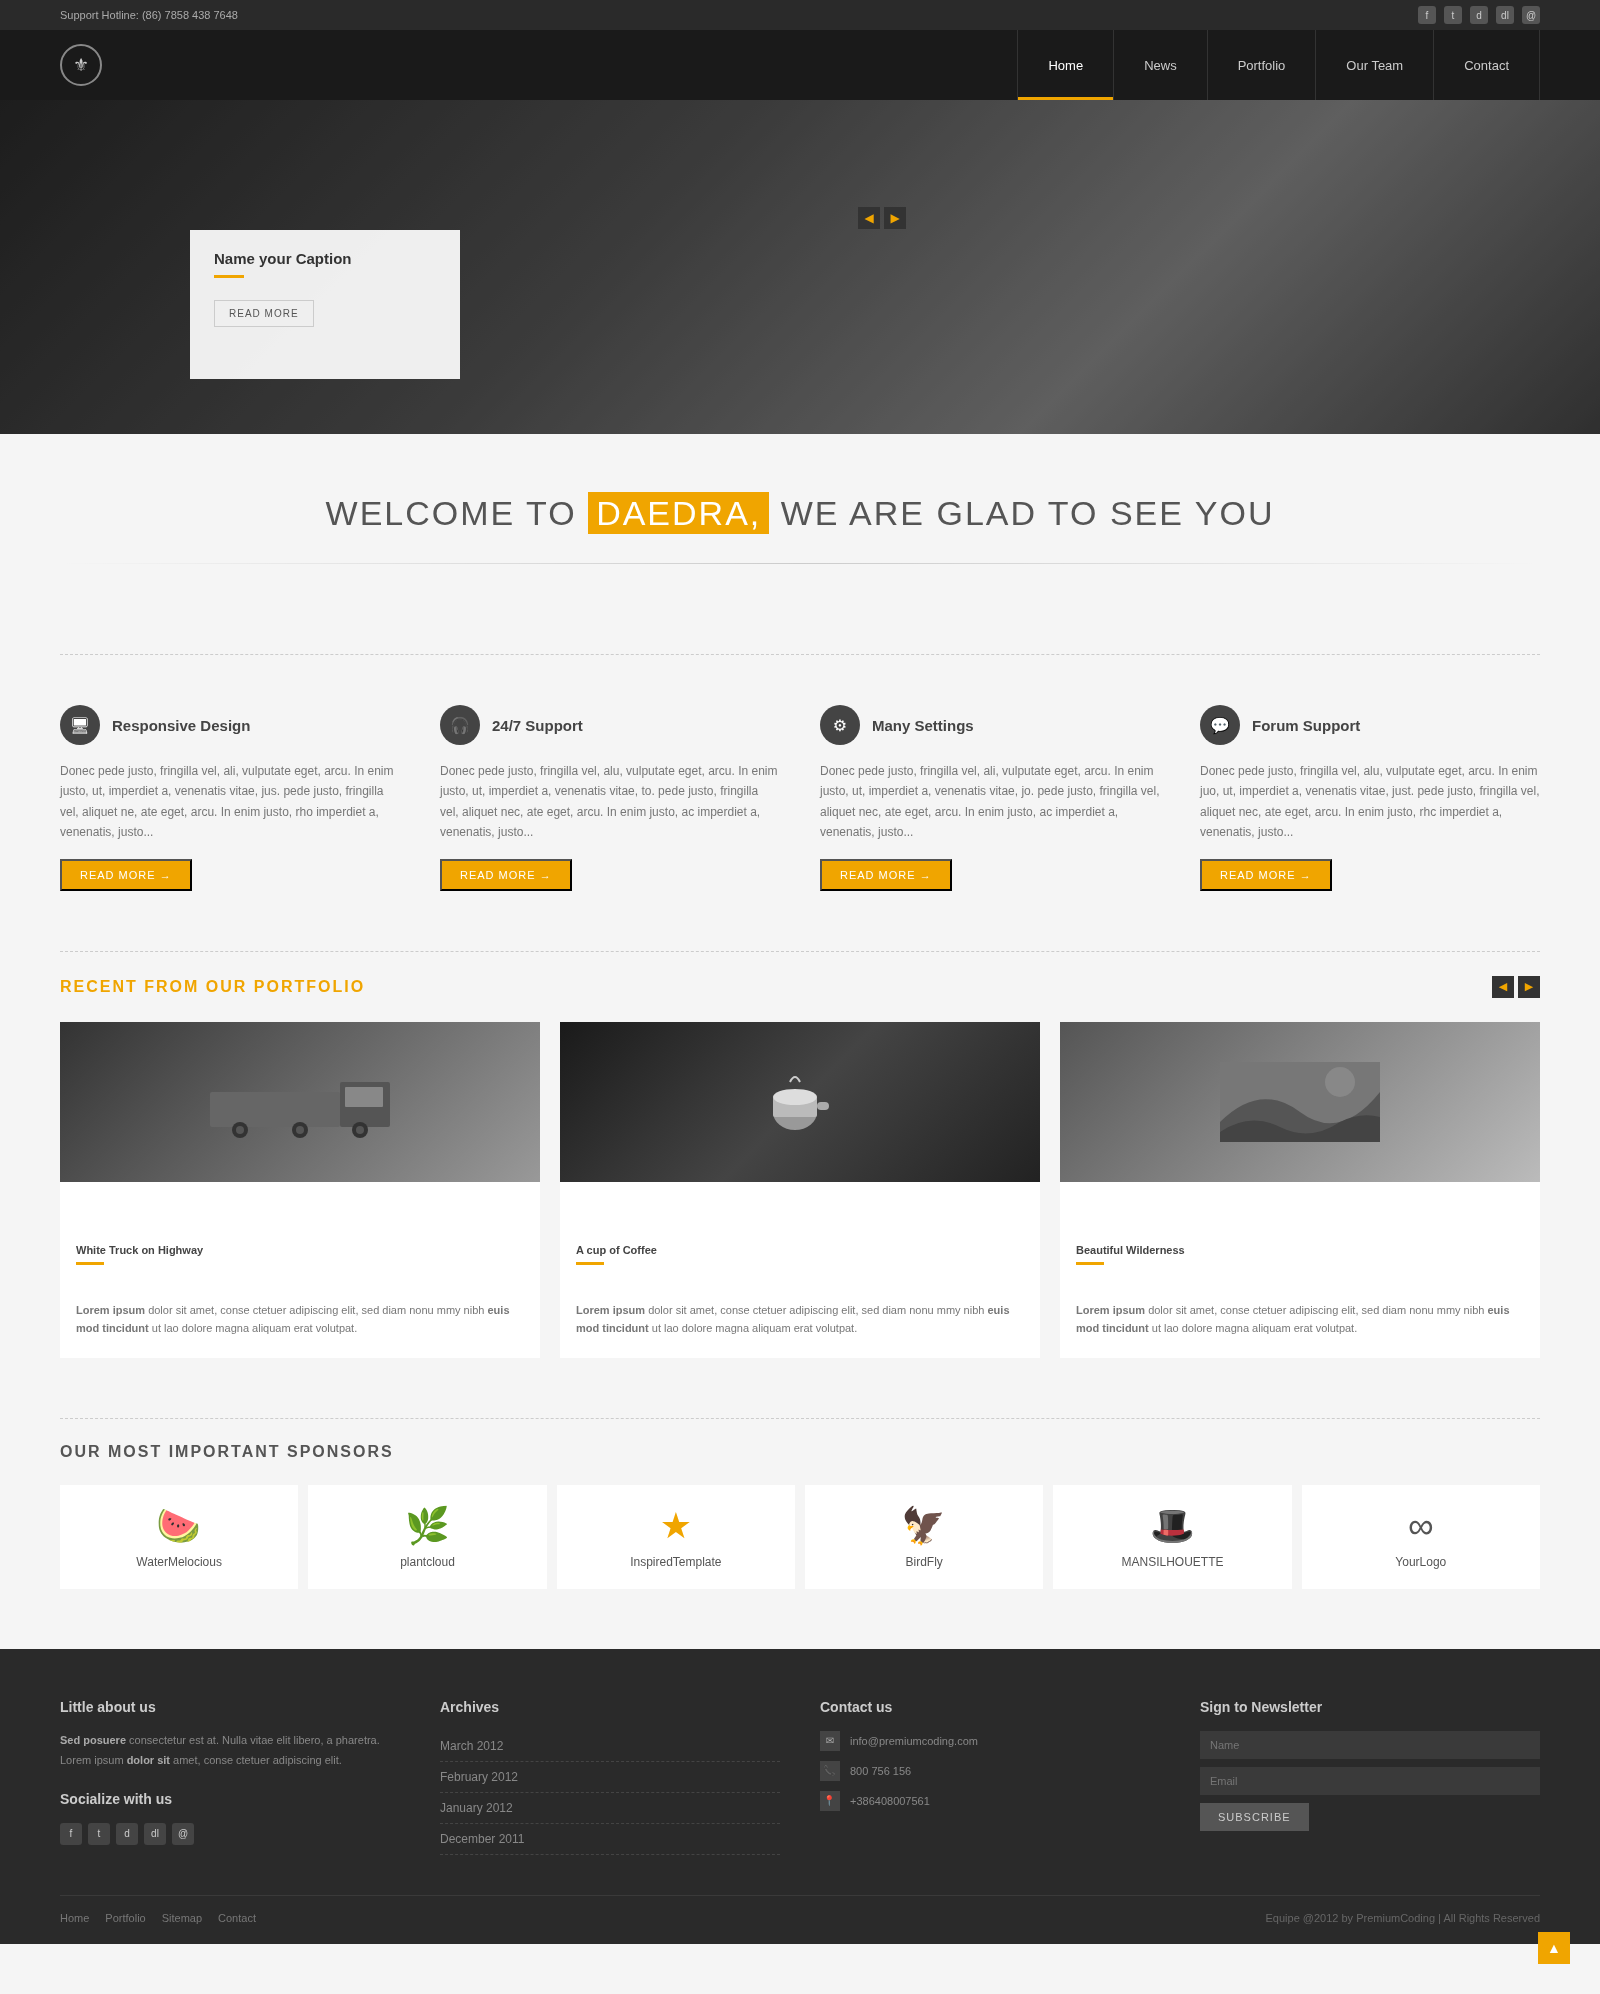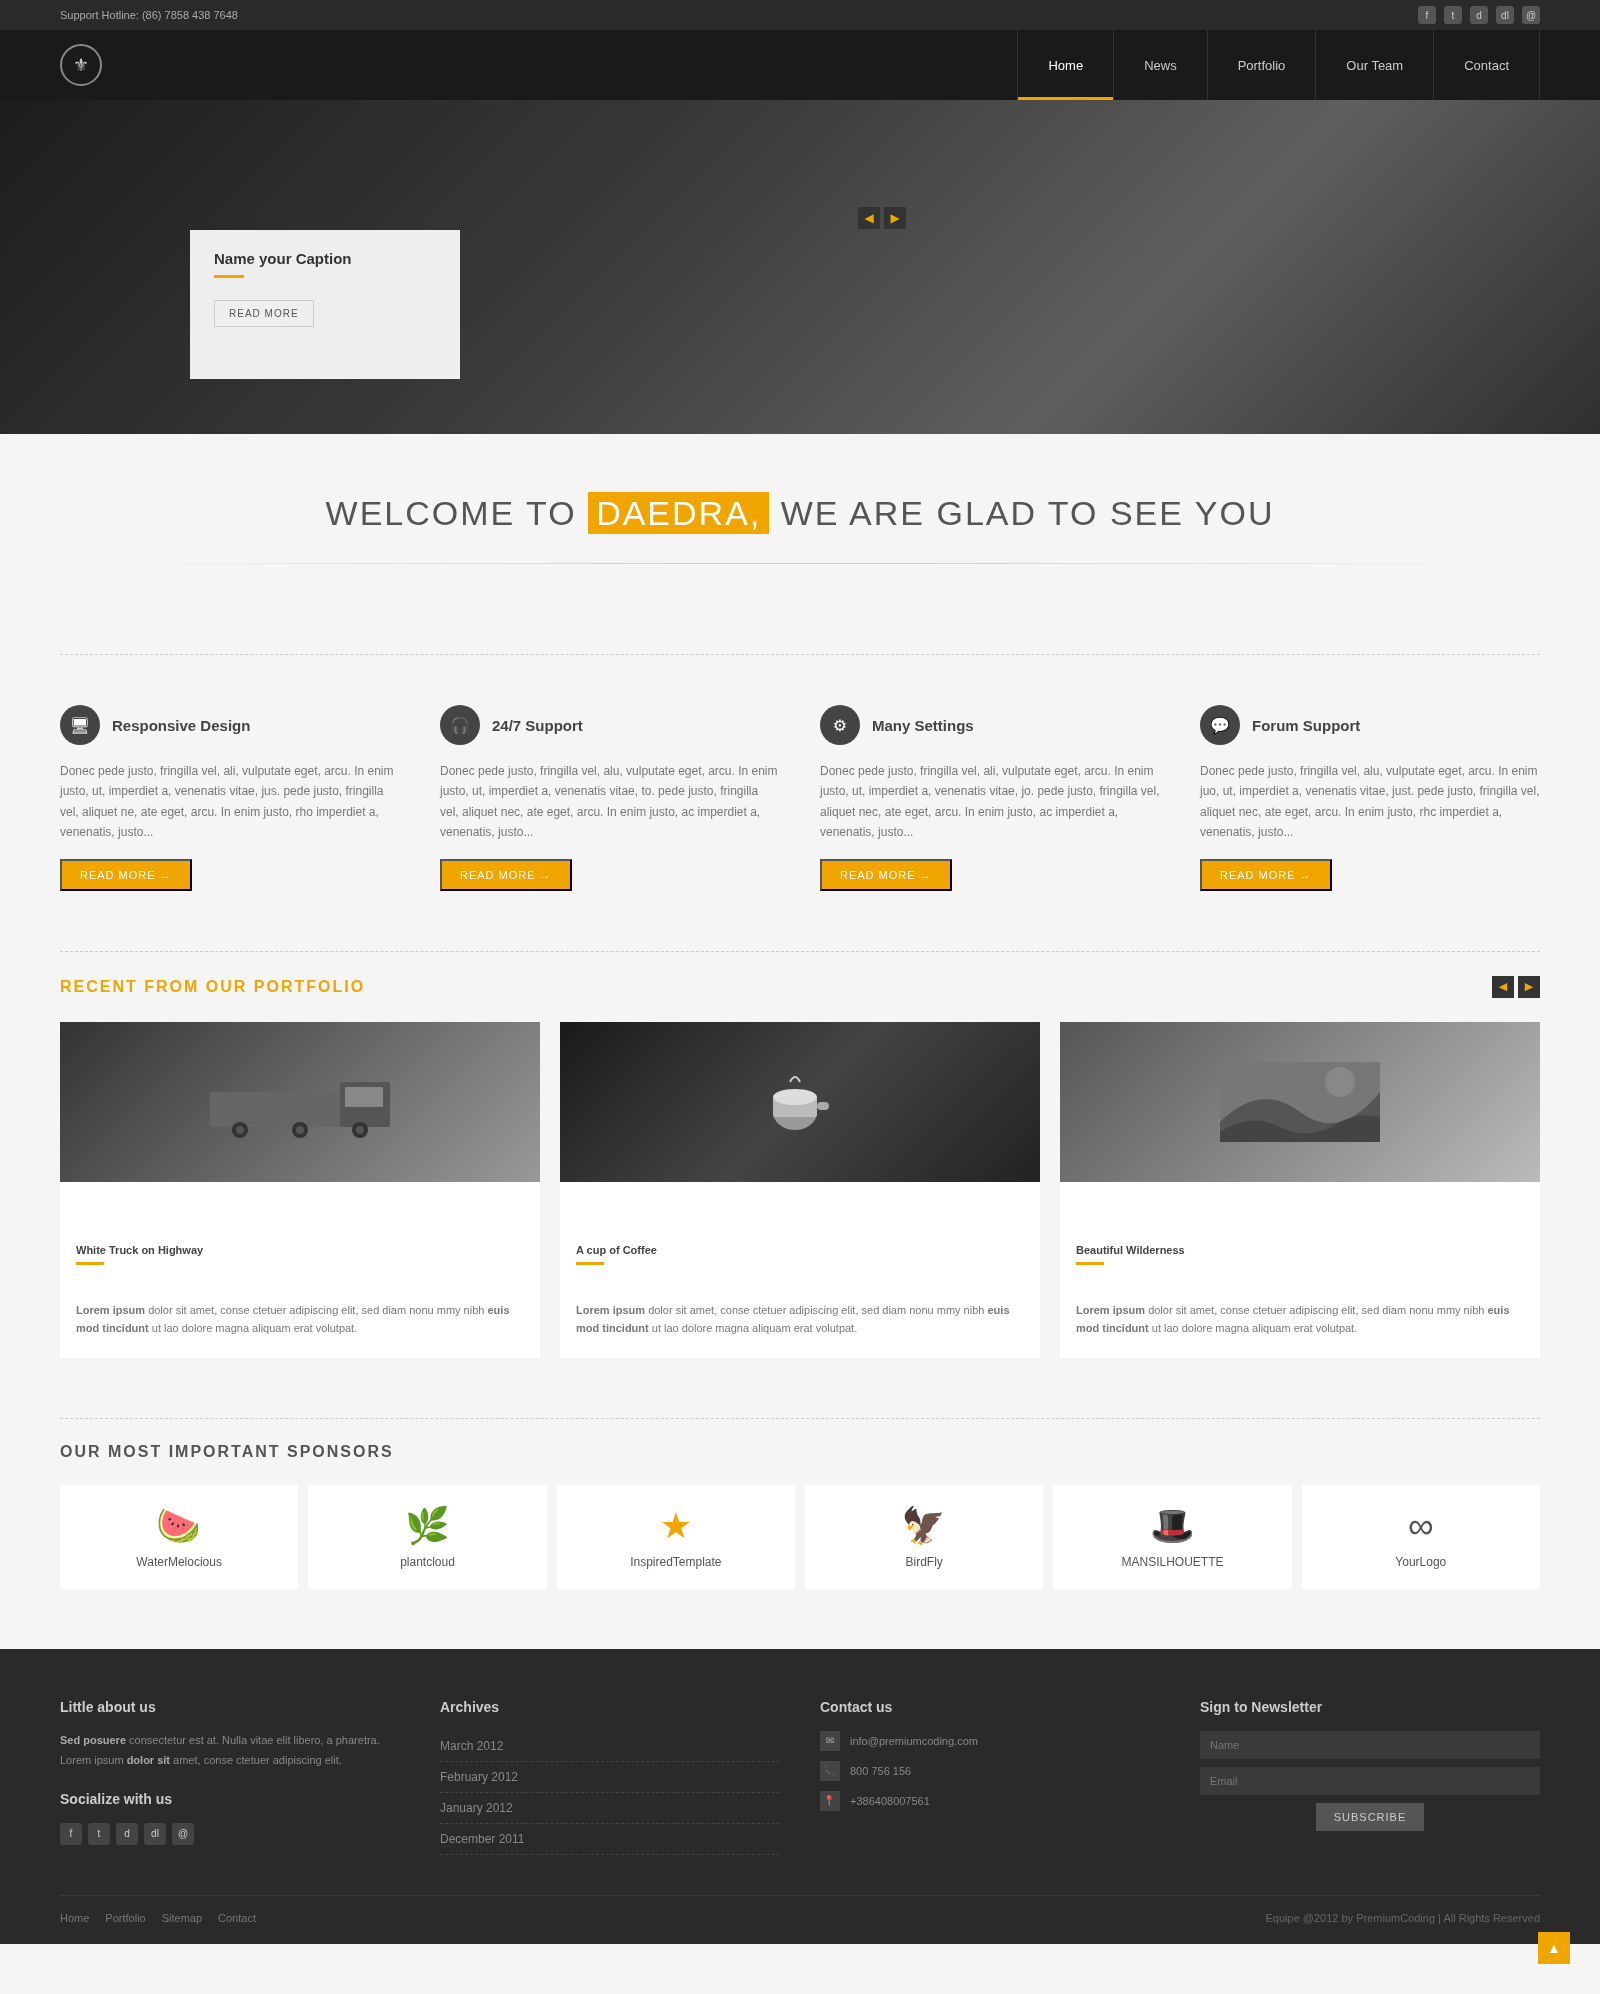--- a/index.html
+++ b/index.html
@@ -324,21 +324,21 @@
       <div class="contact-item">
         <div class="contact-icon">📍</div>
         <span class="contact-text">+386408007561</span>
       </div>
     </div>
 
     <div class="footer-col">
       <h4>Sign to Newsletter</h4>
       <input class="newsletter-input" type="text" placeholder="Name" style="">
       <input class="newsletter-input" type="email" placeholder="Email" style="">
-      <div style="display:flex;justify-content:center;">
+      <div style="display:flex;justify-content:flex-start;">
         <button class="newsletter-btn">SUBSCRIBE</button>
       </div>
     </div>
   </div>
 
   <div class="footer-bottom">
     <div class="footer-links">
       <span class="footer-link">Home</span>
       <span class="footer-link">Portfolio</span>
       <span class="footer-link">Sitemap</span>

